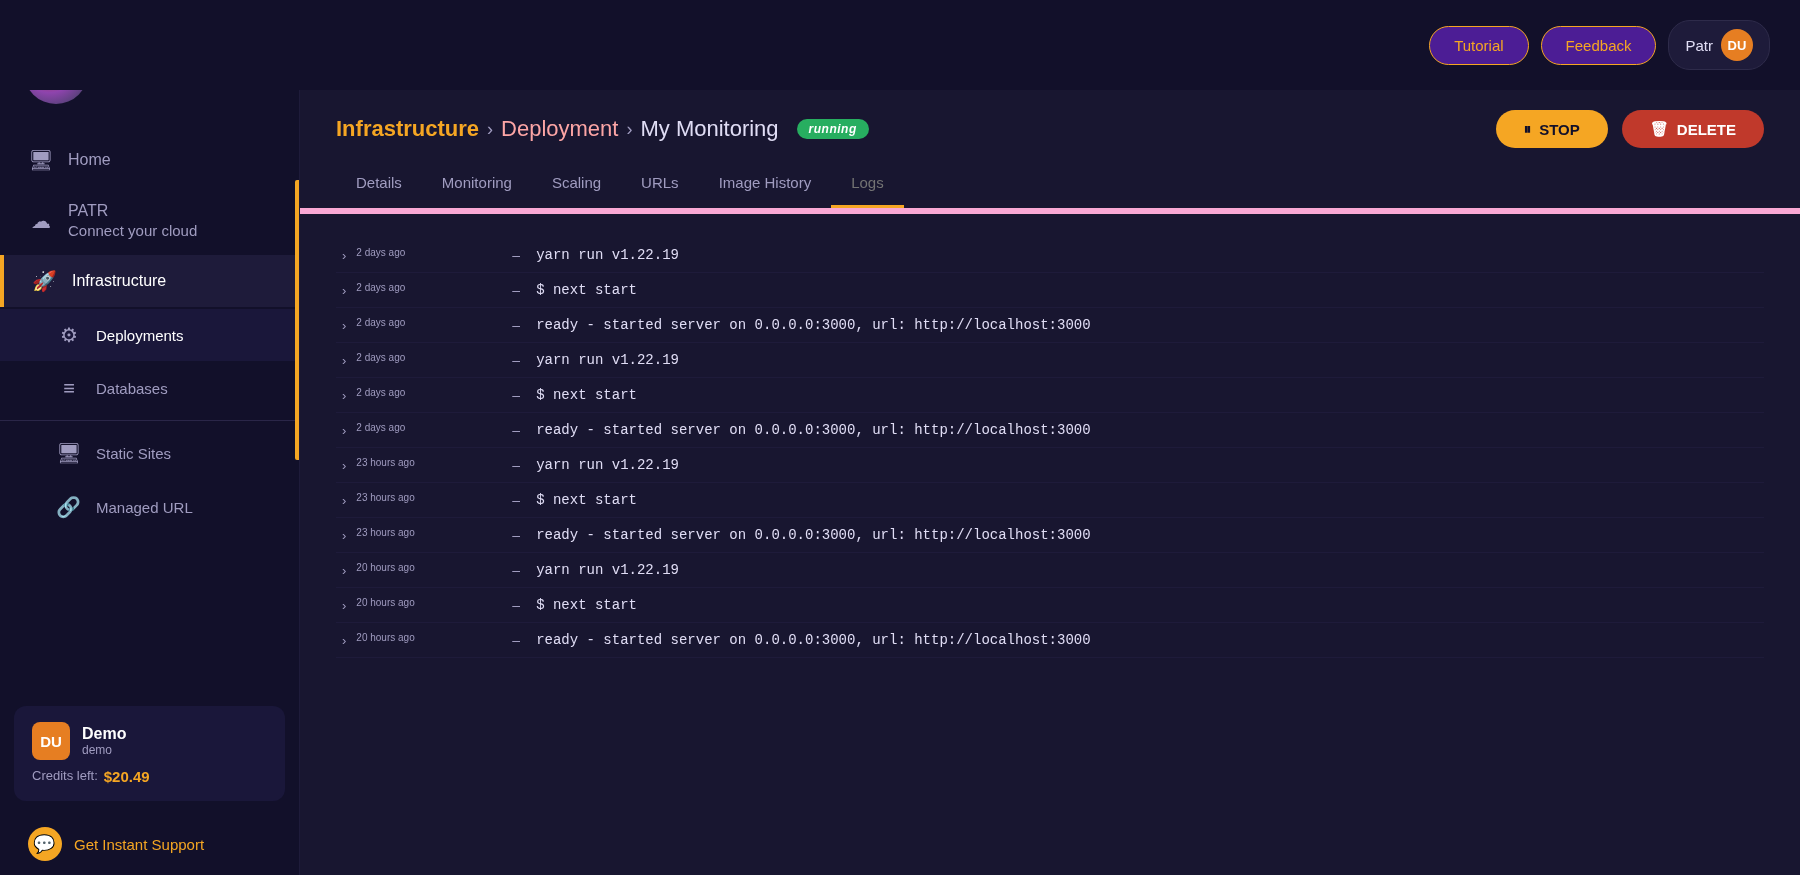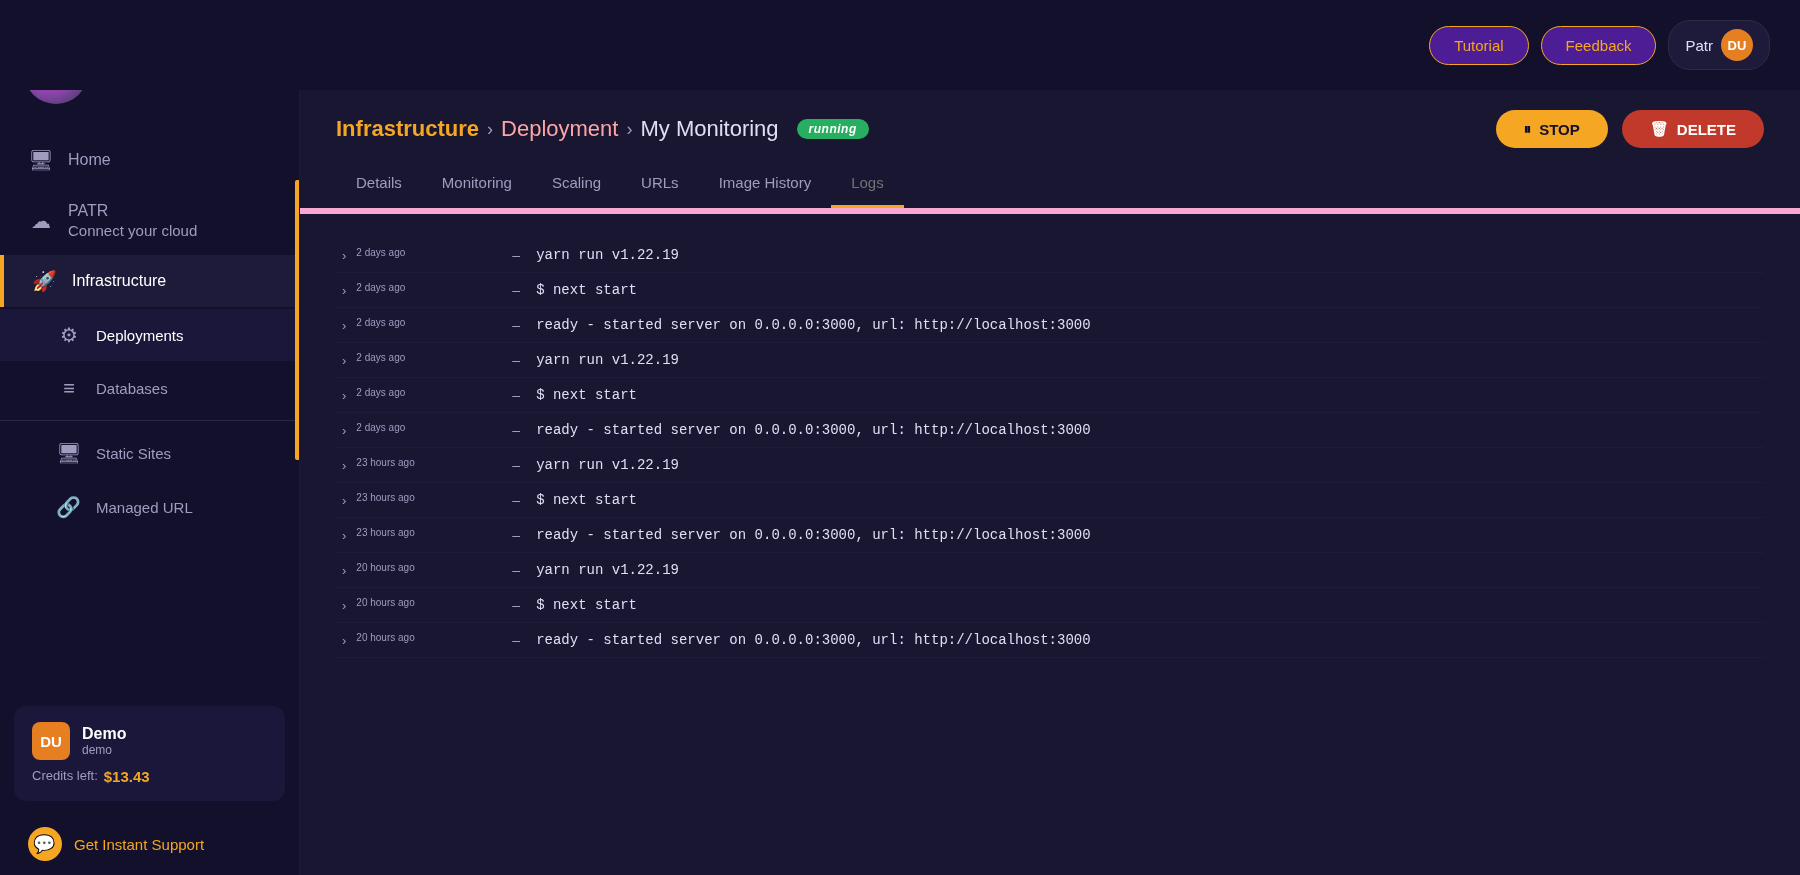--- a/index.html
+++ b/index.html
@@ -392,21 +392,21 @@
     <div class="account-card">
       <div class="account-top">
         <div class="account-avatar">DU</div>
         <div>
           <div class="account-name">Demo</div>
           <div class="account-sub">demo</div>
         </div>
       </div>
       <div class="credits-row">
         <span>Credits left:</span>
-        <span class="credits-amount">$13.43</span>
+        <span class="credits-amount">$20.49</span>
       </div>
     </div>
 
     <div class="support-btn">
       <div class="support-icon">💬</div>
       <span>Get Instant Support</span>
     </div>
 
     <div class="sidebar-accent"></div>
   </div>

